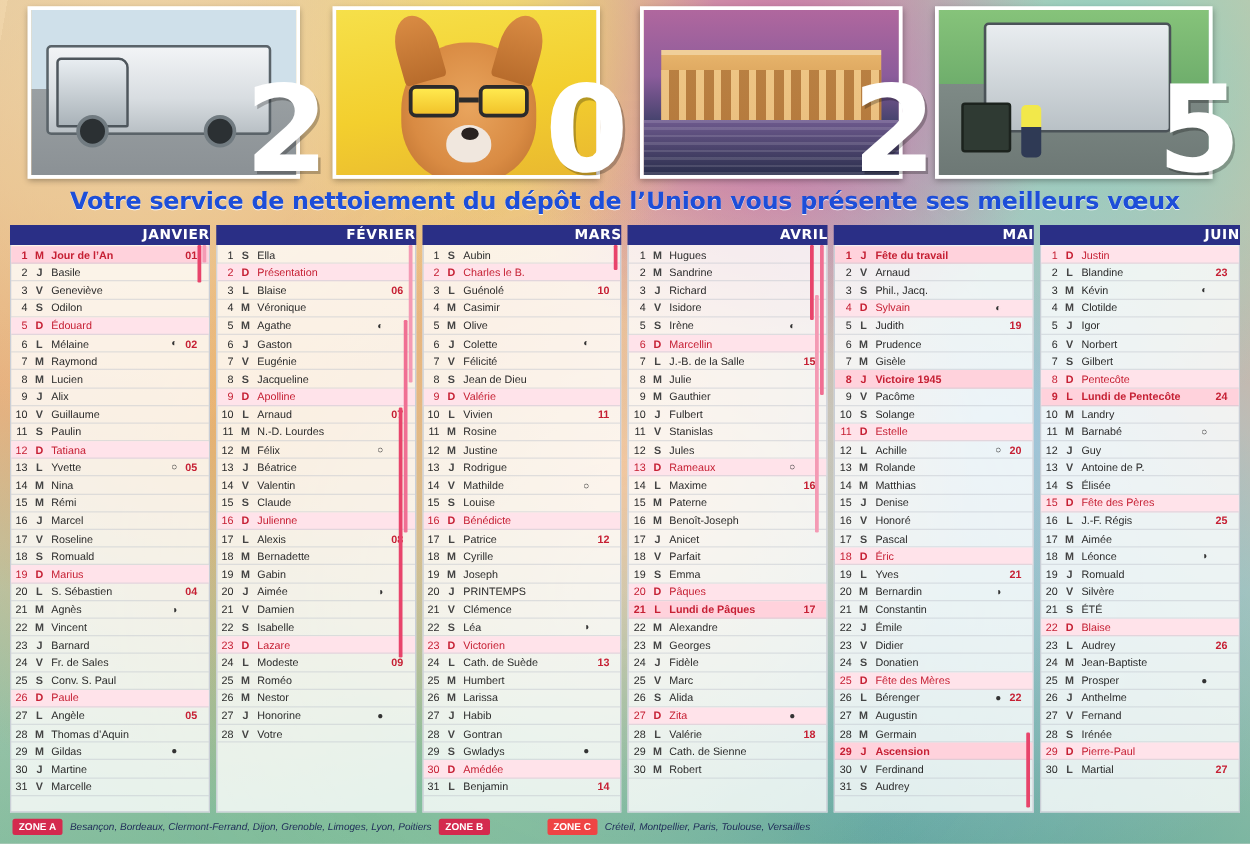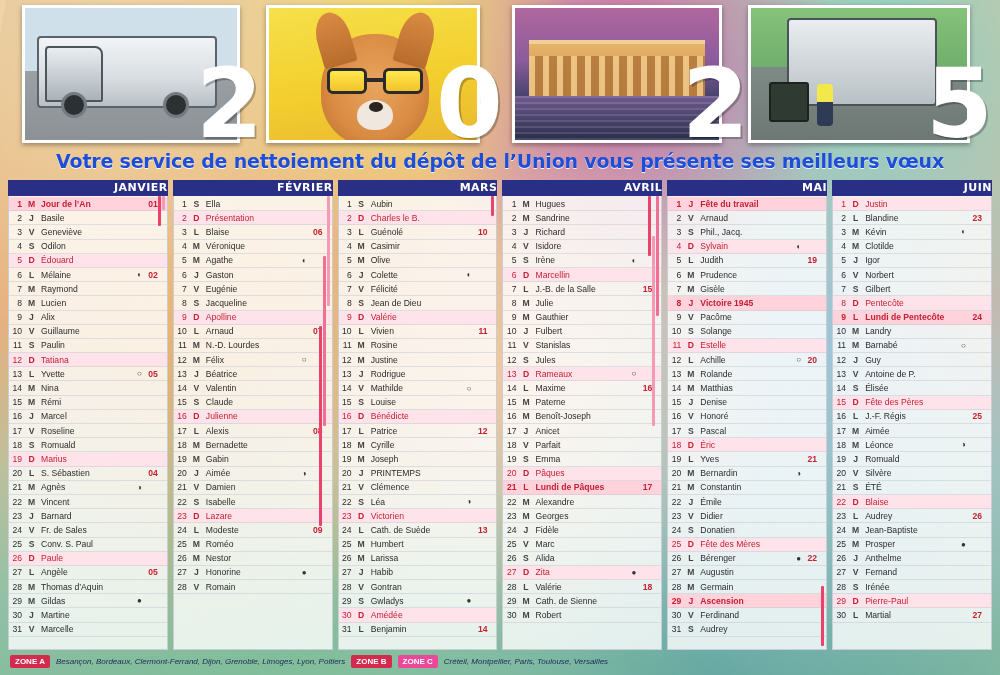--- a/index.html
+++ b/index.html
@@ -222,21 +222,21 @@
     position: absolute; left: 10px; bottom: 4px; width: 980px; height: 20px;
     display: flex; align-items: center; gap: 6px;
     font-size: 8px; color: #203060;
   }
   .zlabel {
     background: #2a2f86; color: #fff; font-weight: bold; font-size: 8px;
     padding: 2px 5px; border-radius: 2px; white-space: nowrap;
   }
   .zlabel.a { background: #d42a4e; }
   .zlabel.b { background: #d42a4e; text-align: right; }
-  .zlabel.c { background: #ec4899; }
+  .zlabel.c { background: #ef4444; margin-left: 40px; }
   .ztext { white-space: nowrap; font-style: italic; font-size: 8px; color: #1d2a57; }
 </style>
 </head>
 <body>
 
 <div id="bg"></div>
 
 <div id="header">
   <div class="photo" id="photo1">
     <div class="inner">
@@ -760,21 +760,21 @@
           <span class="num">27</span>
           <span class="dow">J</span>
           <span class="saint">Honorine</span>
           <span class="moon">●</span>
           <span class="wk"></span>
           <span class="bar"></span>
         </div>
         <div class="row">
           <span class="num">28</span>
           <span class="dow">V</span>
-          <span class="saint">Romain</span>
+          <span class="saint">Votre</span>
           <span class="moon"></span>
           <span class="wk"></span>
           <span class="bar"></span>
         </div>
         <div class="stripes">
           <div class="stripe zC" style="top: 0px; height: 110px; right: 0px;"></div>
           <div class="stripe zB" style="top: 60px; height: 170px; right: 4px;"></div>
           <div class="stripe zA" style="top: 130px; height: 200px; right: 8px;"></div>
         </div>
       </div>

